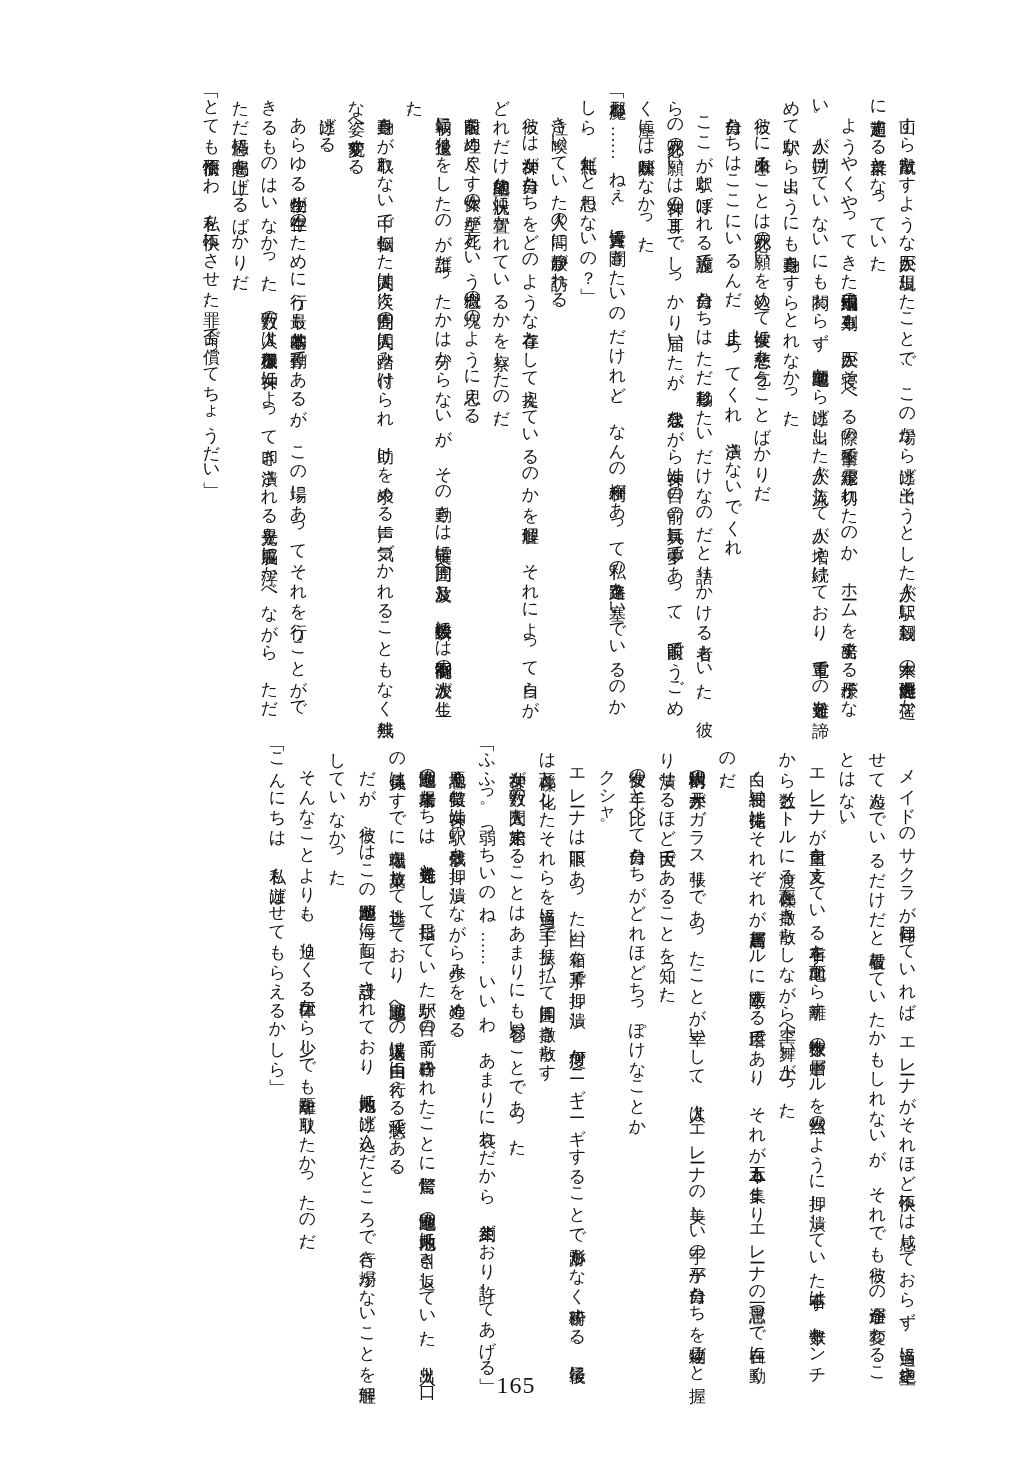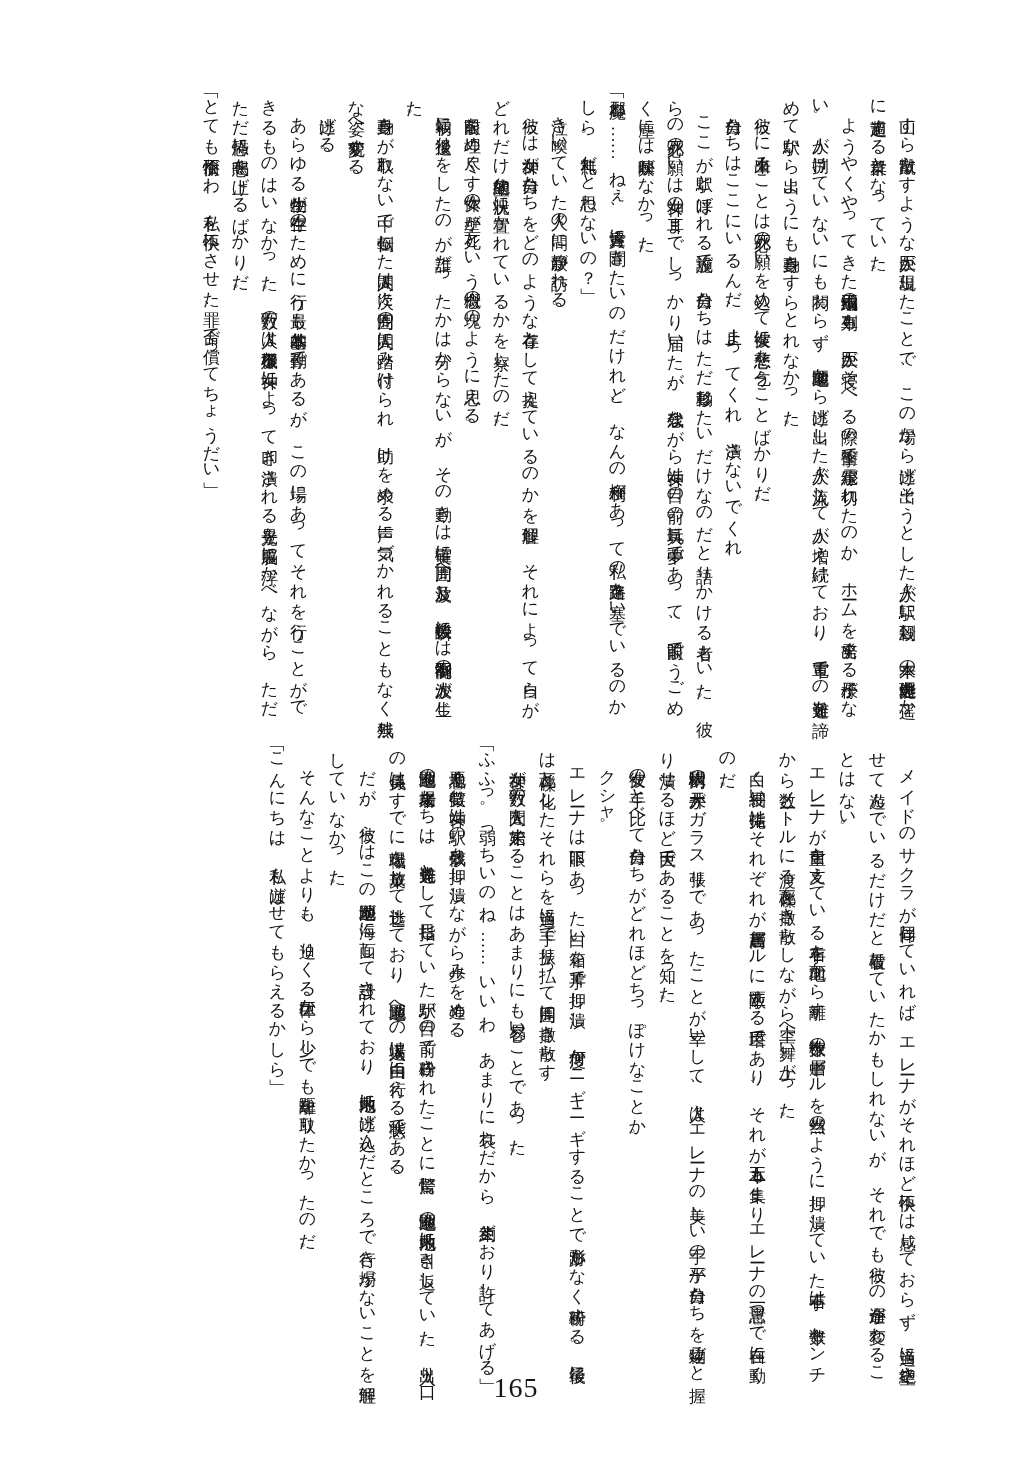--- a/index.html
+++ b/index.html
@@ -44,21 +44,21 @@
   }
   .text-band p.indent {
     text-indent: 1em;
   }
   .page-number {
     position: absolute;
     top: 1372px;
     left: 0;
     width: 100%;
     text-align: center;
-    font-size: 28px;
+    font-size: 24px;
     letter-spacing: 1px;
     color: #151515;
   }
 </style>
 </head>
 <body>
 
 <div class="page">
   <section class="text-band band-top">
       <p class="indent">山すら蹴散らすような巨人が出現したことで、この場から逃げ出そうとした人々が駅に殺到し、本来の処理能力を遥かに超過する群衆となっていた。</p>

